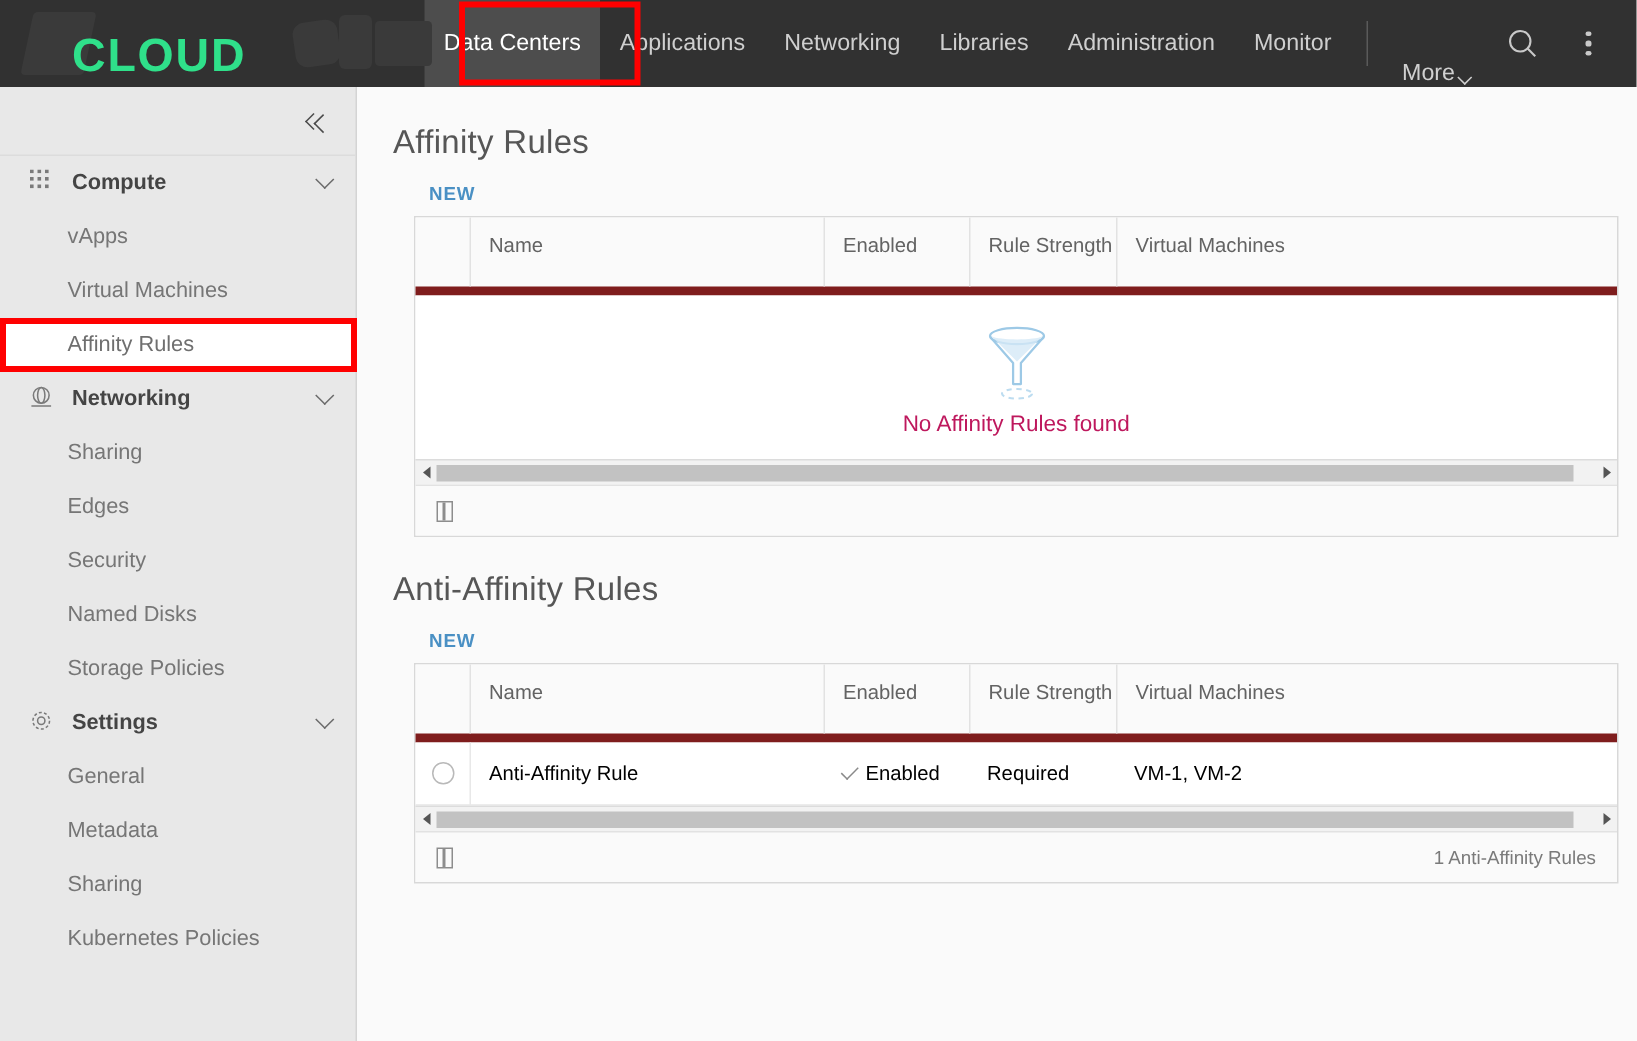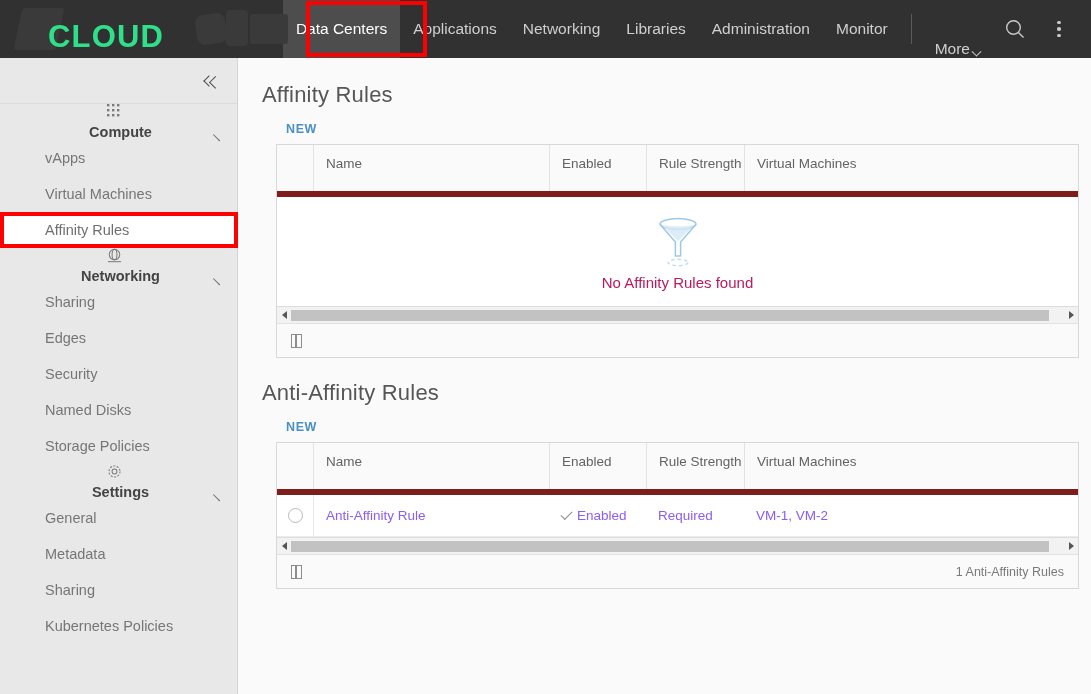--- a/index.html
+++ b/index.html
@@ -81,21 +81,20 @@
     position: absolute; display: block; width: 8px; height: 8px;
     border-left: 1.8px solid #4a4a4a; border-bottom: 1.8px solid #4a4a4a;
   }
   .dchev span { left: 2px; top: 3px; transform: rotate(45deg); }
   .dchev span::after { content: ""; left: 4px; top: -4px; }
 
   .group-row {
     display: flex; align-items: center;
     height: 36px; padding-left: 20px; padding-right: 16px;
     cursor: pointer;
-    flex-direction: column;
   }
   .group-icon { width: 20px; height: 18px; flex: 0 0 20px; margin-right: 8px; color: #5a5a5a; }
   .group-label { font-size: 14.5px; font-weight: 700; color: #444; }
   .group-chev {
     margin-left: auto; width: 9px; height: 9px;
     border-right: 1.7px solid #6a6a6a; border-bottom: 1.7px solid #6a6a6a;
     transform: rotate(45deg) translate(-2px,-2px);
   }
   .leaf-row {
     display: flex; align-items: center;
@@ -145,21 +144,21 @@
   .th.vms { flex: 1; }
   .empty-body {
     height: 109px; display: flex; flex-direction: column;
     align-items: center; justify-content: center; background: #fff;
   }
   .empty-text { font-size: 15px; color: #be185d; margin-top: 6px; }
   .row {
     display: flex; align-items: center; height: 42px;
     background: #fff; border-bottom: 1px solid #ececec;
   }
-  .td { font-size: 13.5px; color: #8b5cf6; padding-left: 12px; }
+  .td { font-size: 13.5px; color: #000000; padding-left: 12px; }
   .td.sel { width: 36px; display: flex; justify-content: center; padding-left: 0; }
   .td.name { width: 236px; border-left: 1px solid #e8e8e8; height: 42px; display: flex; align-items: center; }
   .td.enabled { width: 97px; display: flex; align-items: center; gap: 5px; }
   .td.strength { width: 98px; }
   .td.vms { flex: 1; }
   .radio {
     width: 15px; height: 15px; border: 1.4px solid #b9b9b9;
     border-radius: 50%; cursor: pointer;
   }
   .check { display: inline-block; width: 11px; height: 6px;

